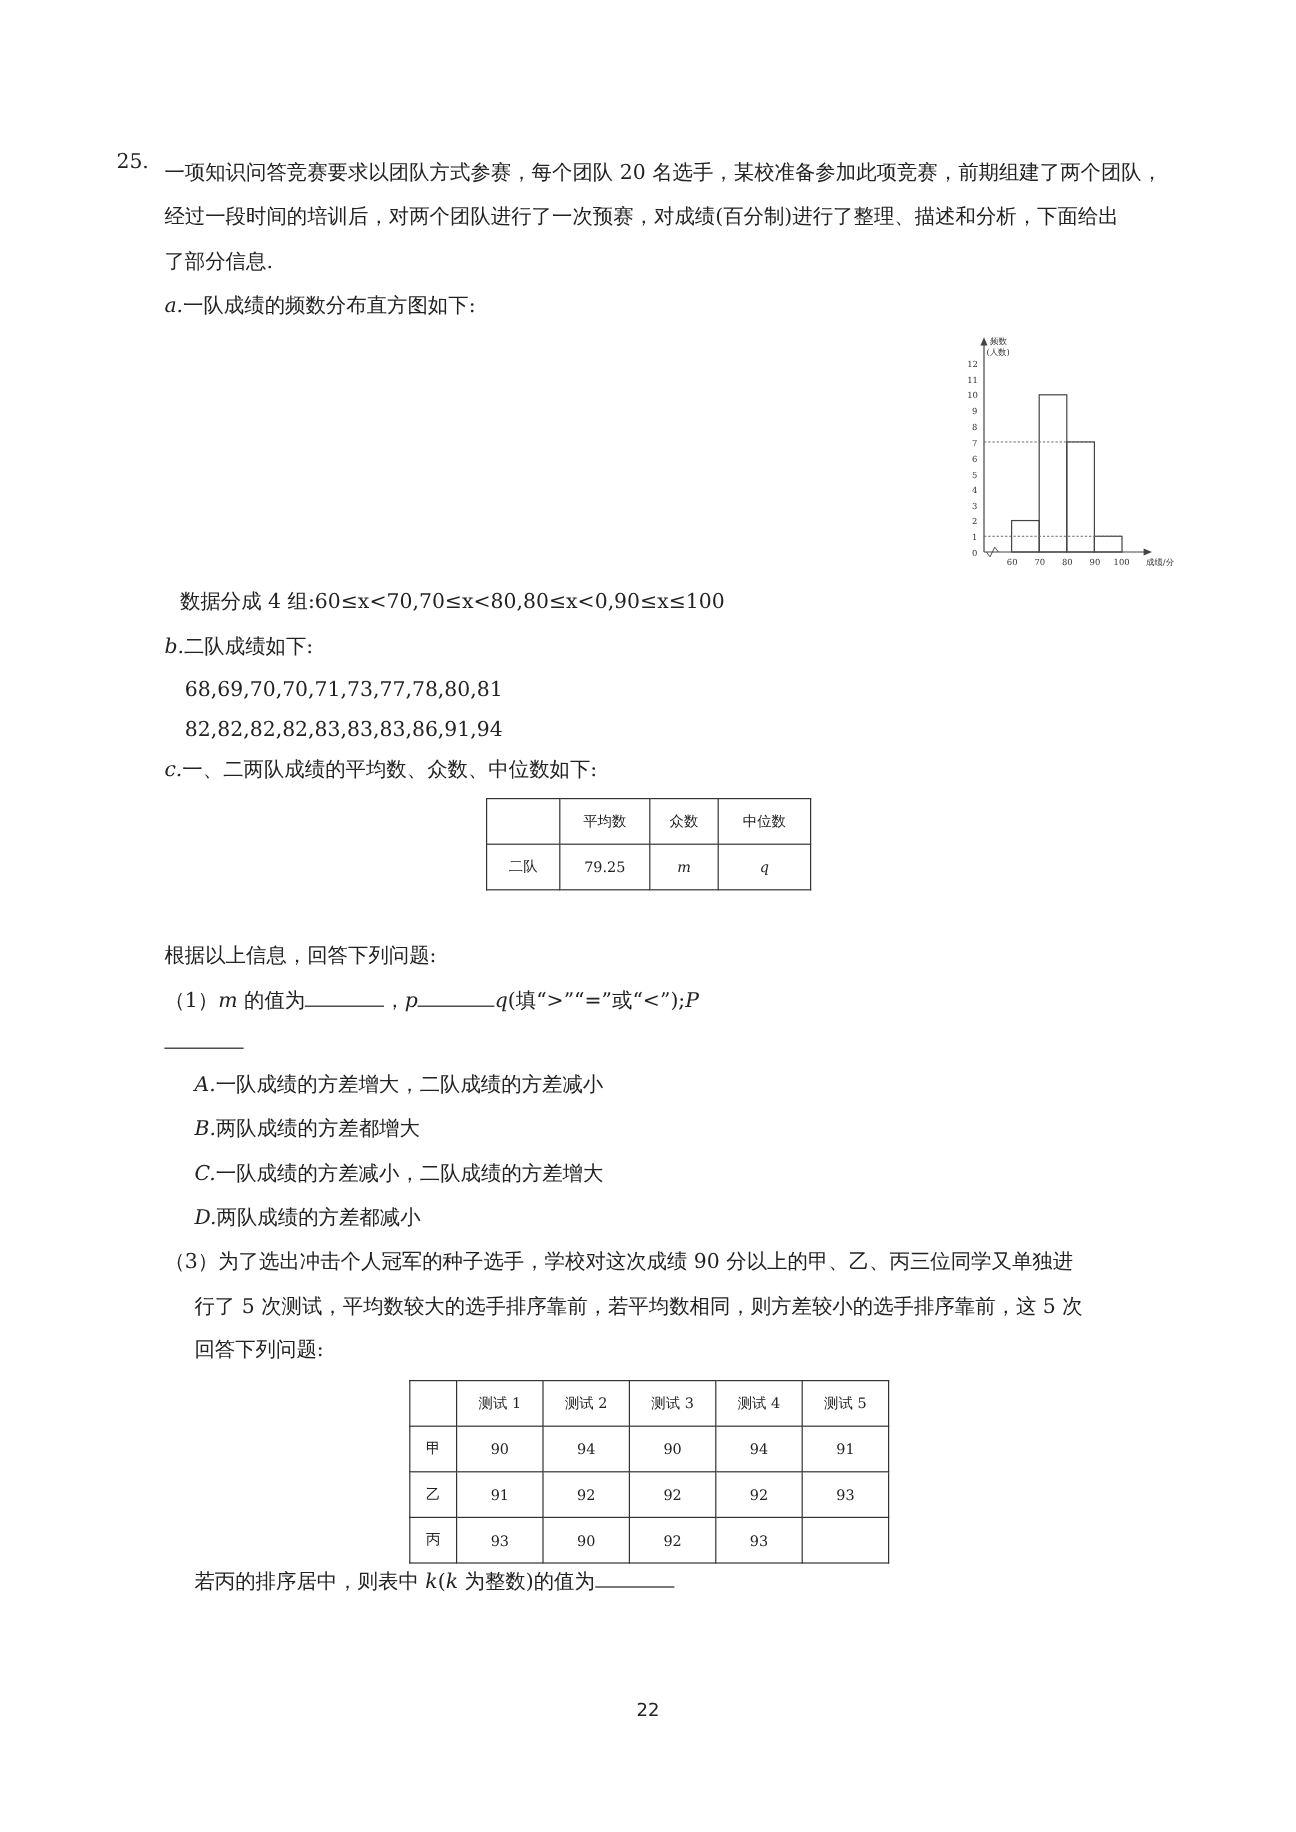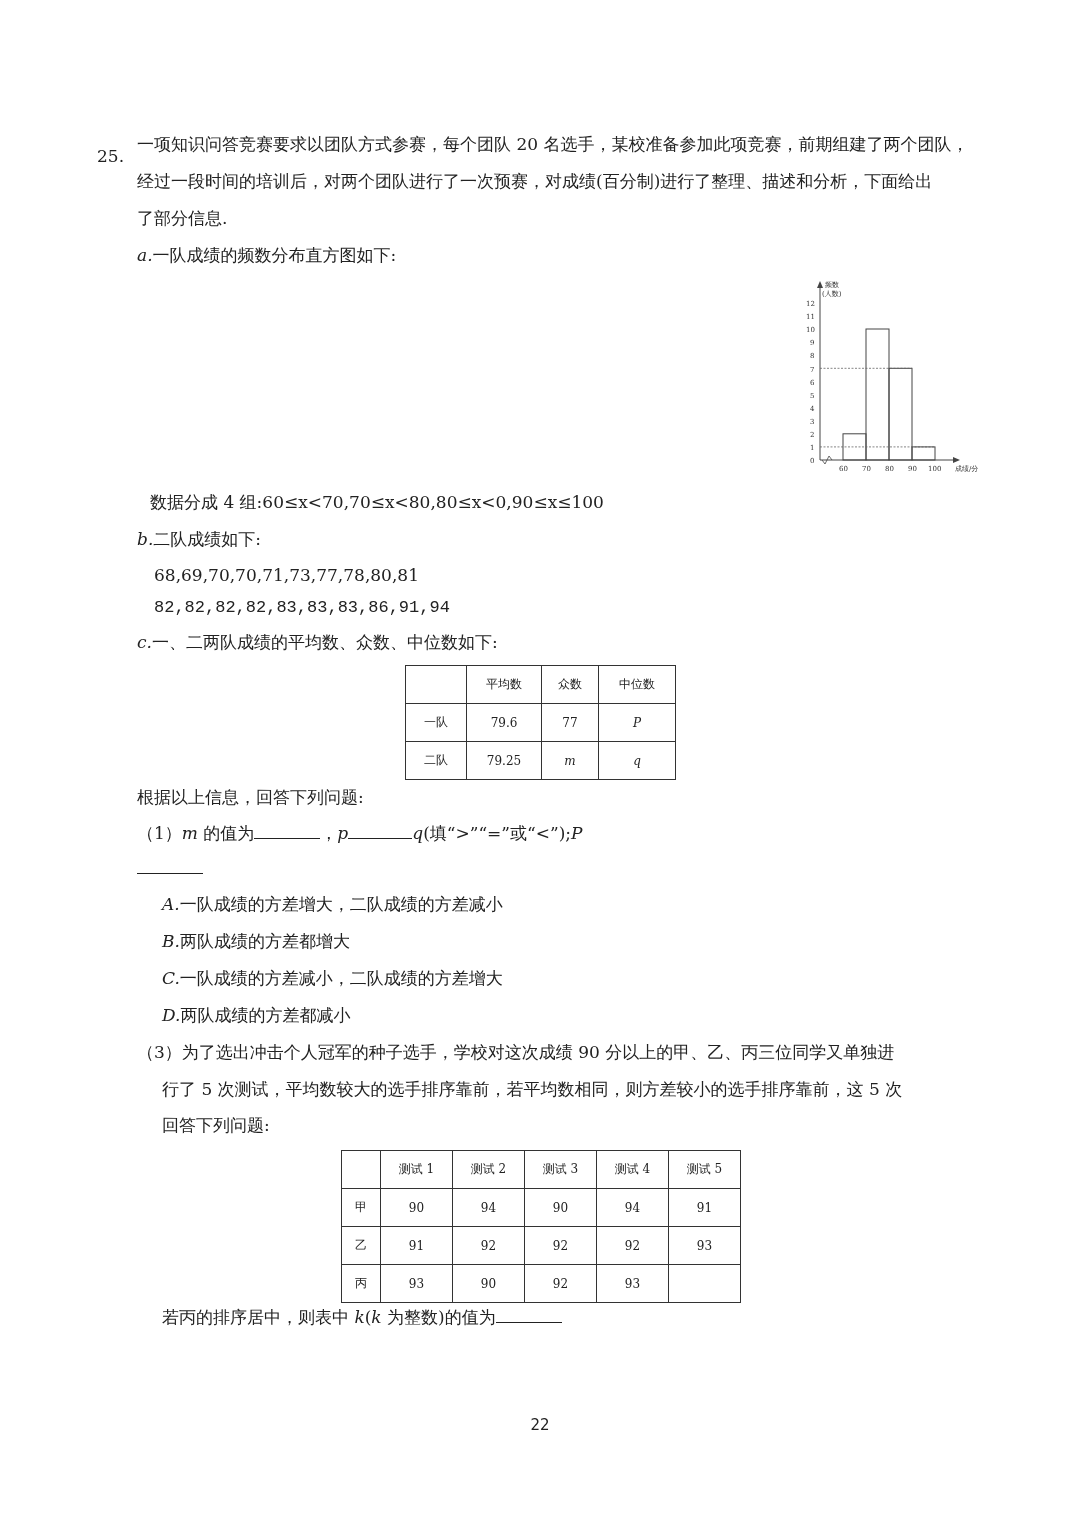--- a/index.html
+++ b/index.html
@@ -1,19 +1,19 @@
 <!DOCTYPE html>
 <html><head>
 <meta charset="utf-8">
 <style>
   html, body { margin: 0; padding: 0; background: #ffffff; }
   body { width: 1080px; height: 1527px; position: relative; overflow: hidden;
          font-family: "DejaVu Serif", "Liberation Serif", serif; color: #222; }
   .line { position: absolute; font-size: 17px; line-height: 22px; white-space: nowrap; }
-  .qnum { position: absolute; left: 97px; top: 146px; font-size: 17px; }
+  .qnum { position: absolute; left: 97px; top: 125px; font-size: 17px; }
   i.v { font-style: italic; }
   .blank { display: inline-block; border-bottom: 1px solid #222; height: 16px; vertical-align: baseline; }
   table.t { position: absolute; border-collapse: collapse; font-size: 12px; }
   table.t td { border: 1px solid #333; text-align: center; padding: 0; }
   .chart { position: absolute; left: 795px; top: 275px; width: 195px; height: 200px; }
   .page-num { position: absolute; left: 0; width: 1080px; top: 1416px; text-align: center;
               font-family: "DejaVu Sans", sans-serif; font-size: 15px; }
 </style>
 </head>
 <body>
@@ -79,39 +79,33 @@
     <text x="160" y="196" font-size="7">成绩/分</text>
   </svg>
 </div>
 
 <div class="line" style="left:150px;top:491px;">数据分成 4 组:60≤x&lt;70,70≤x&lt;80,80≤x&lt;0,90≤x≤100</div>
 
 <div class="line" style="left:137px;top:528px;">
   <i class="v">b.</i><span>二队成绩如下:</span>
 </div>
 <div class="line" style="left:154px;top:564px;">68,69,70,70,71,73,77,78,80,81</div>
-<div class="line" style="left:154px;top:597px;font-family:Liberation Mono, monospace;">82,82,82,82,83,83,83,86,91,94</div>
+<div class="line" style="left:154px;top:597px;">82,82,82,82,83,83,83,86,91,94</div>
 
 <div class="line" style="left:137px;top:631px;">
   <i class="v">c.</i><span>一、二两队成绩的平均数、众数、中位数如下:</span>
 </div>
 
 <table class="t" style="left:405px;top:665px;">
   <tbody>
       <tr style="height:38px;">
     <td style="width:60px;"></td>
     <td style="width:74px;">平均数</td>
     <td style="width:56px;">众数</td>
     <td style="width:76px;">中位数</td>
-  </tr>
-  <tr style="height:38px;">
-    <td>一队</td>
-    <td>79.6</td>
-    <td>77</td>
-    <td style="font-style:italic;">P</td>
   </tr>
   <tr style="height:38px;">
     <td>二队</td>
     <td>79.25</td>
     <td style="font-style:italic;">m</td>
     <td style="font-style:italic;">q</td>
   </tr>
 </tbody>
   </table>
 

